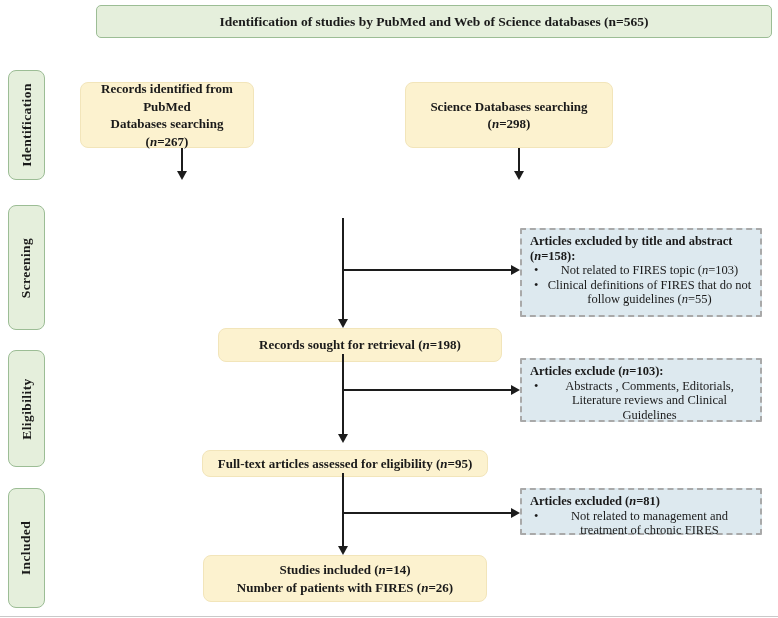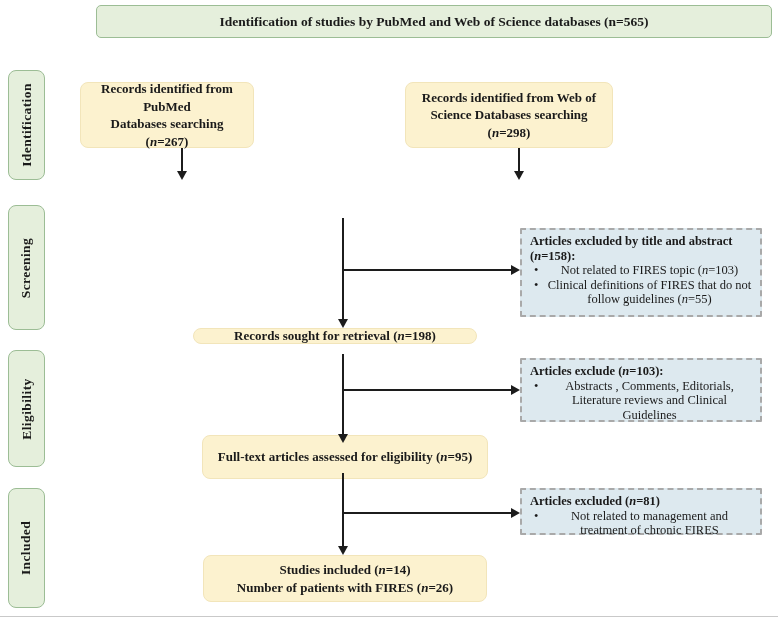--- a/index.html
+++ b/index.html
@@ -77,31 +77,30 @@
     <span>Included</span>
   </div>
 
   <div class="ybox" style="left:80px;top:82px;width:174px;height:66px;">
     <div>Records identified from PubMed</div>
     <div>Databases searching</div>
     <div>(<i>n</i>=267)</div>
   </div>
 
   <div class="ybox" style="left:405px;top:82px;width:208px;height:66px;">
-    <div>Records identified from Web of</div>
     <div>Science Databases searching</div>
     <div>(<i>n</i>=298)</div>
   </div>
 
 
-  <div class="ybox" style="left:193px;top:328px;width:284px;height:16px;text-align:right;">
+  <div class="ybox" style="left:218px;top:328px;width:284px;height:34px;text-align:right;">
     <div>Records sought for retrieval (<i>n</i>=198)</div>
   </div>
 
-  <div class="ybox" style="left:202px;top:435px;width:286px;height:44px;">
+  <div class="ybox" style="left:202px;top:450px;width:286px;height:27px;">
     <div>Full-text articles assessed for eligibility (<i>n</i>=95)</div>
   </div>
 
   <div class="ybox" style="left:203px;top:555px;width:284px;height:47px;">
     <div>Studies included (<i>n</i>=14)</div>
     <div>Number of patients with FIRES (<i>n</i>=26)</div>
   </div>
 
   <div class="excl" style="left:520px;top:228px;width:242px;height:89px;">
     <div class="hdr">Articles excluded by title and abstract (<i>n</i>=158):</div>

